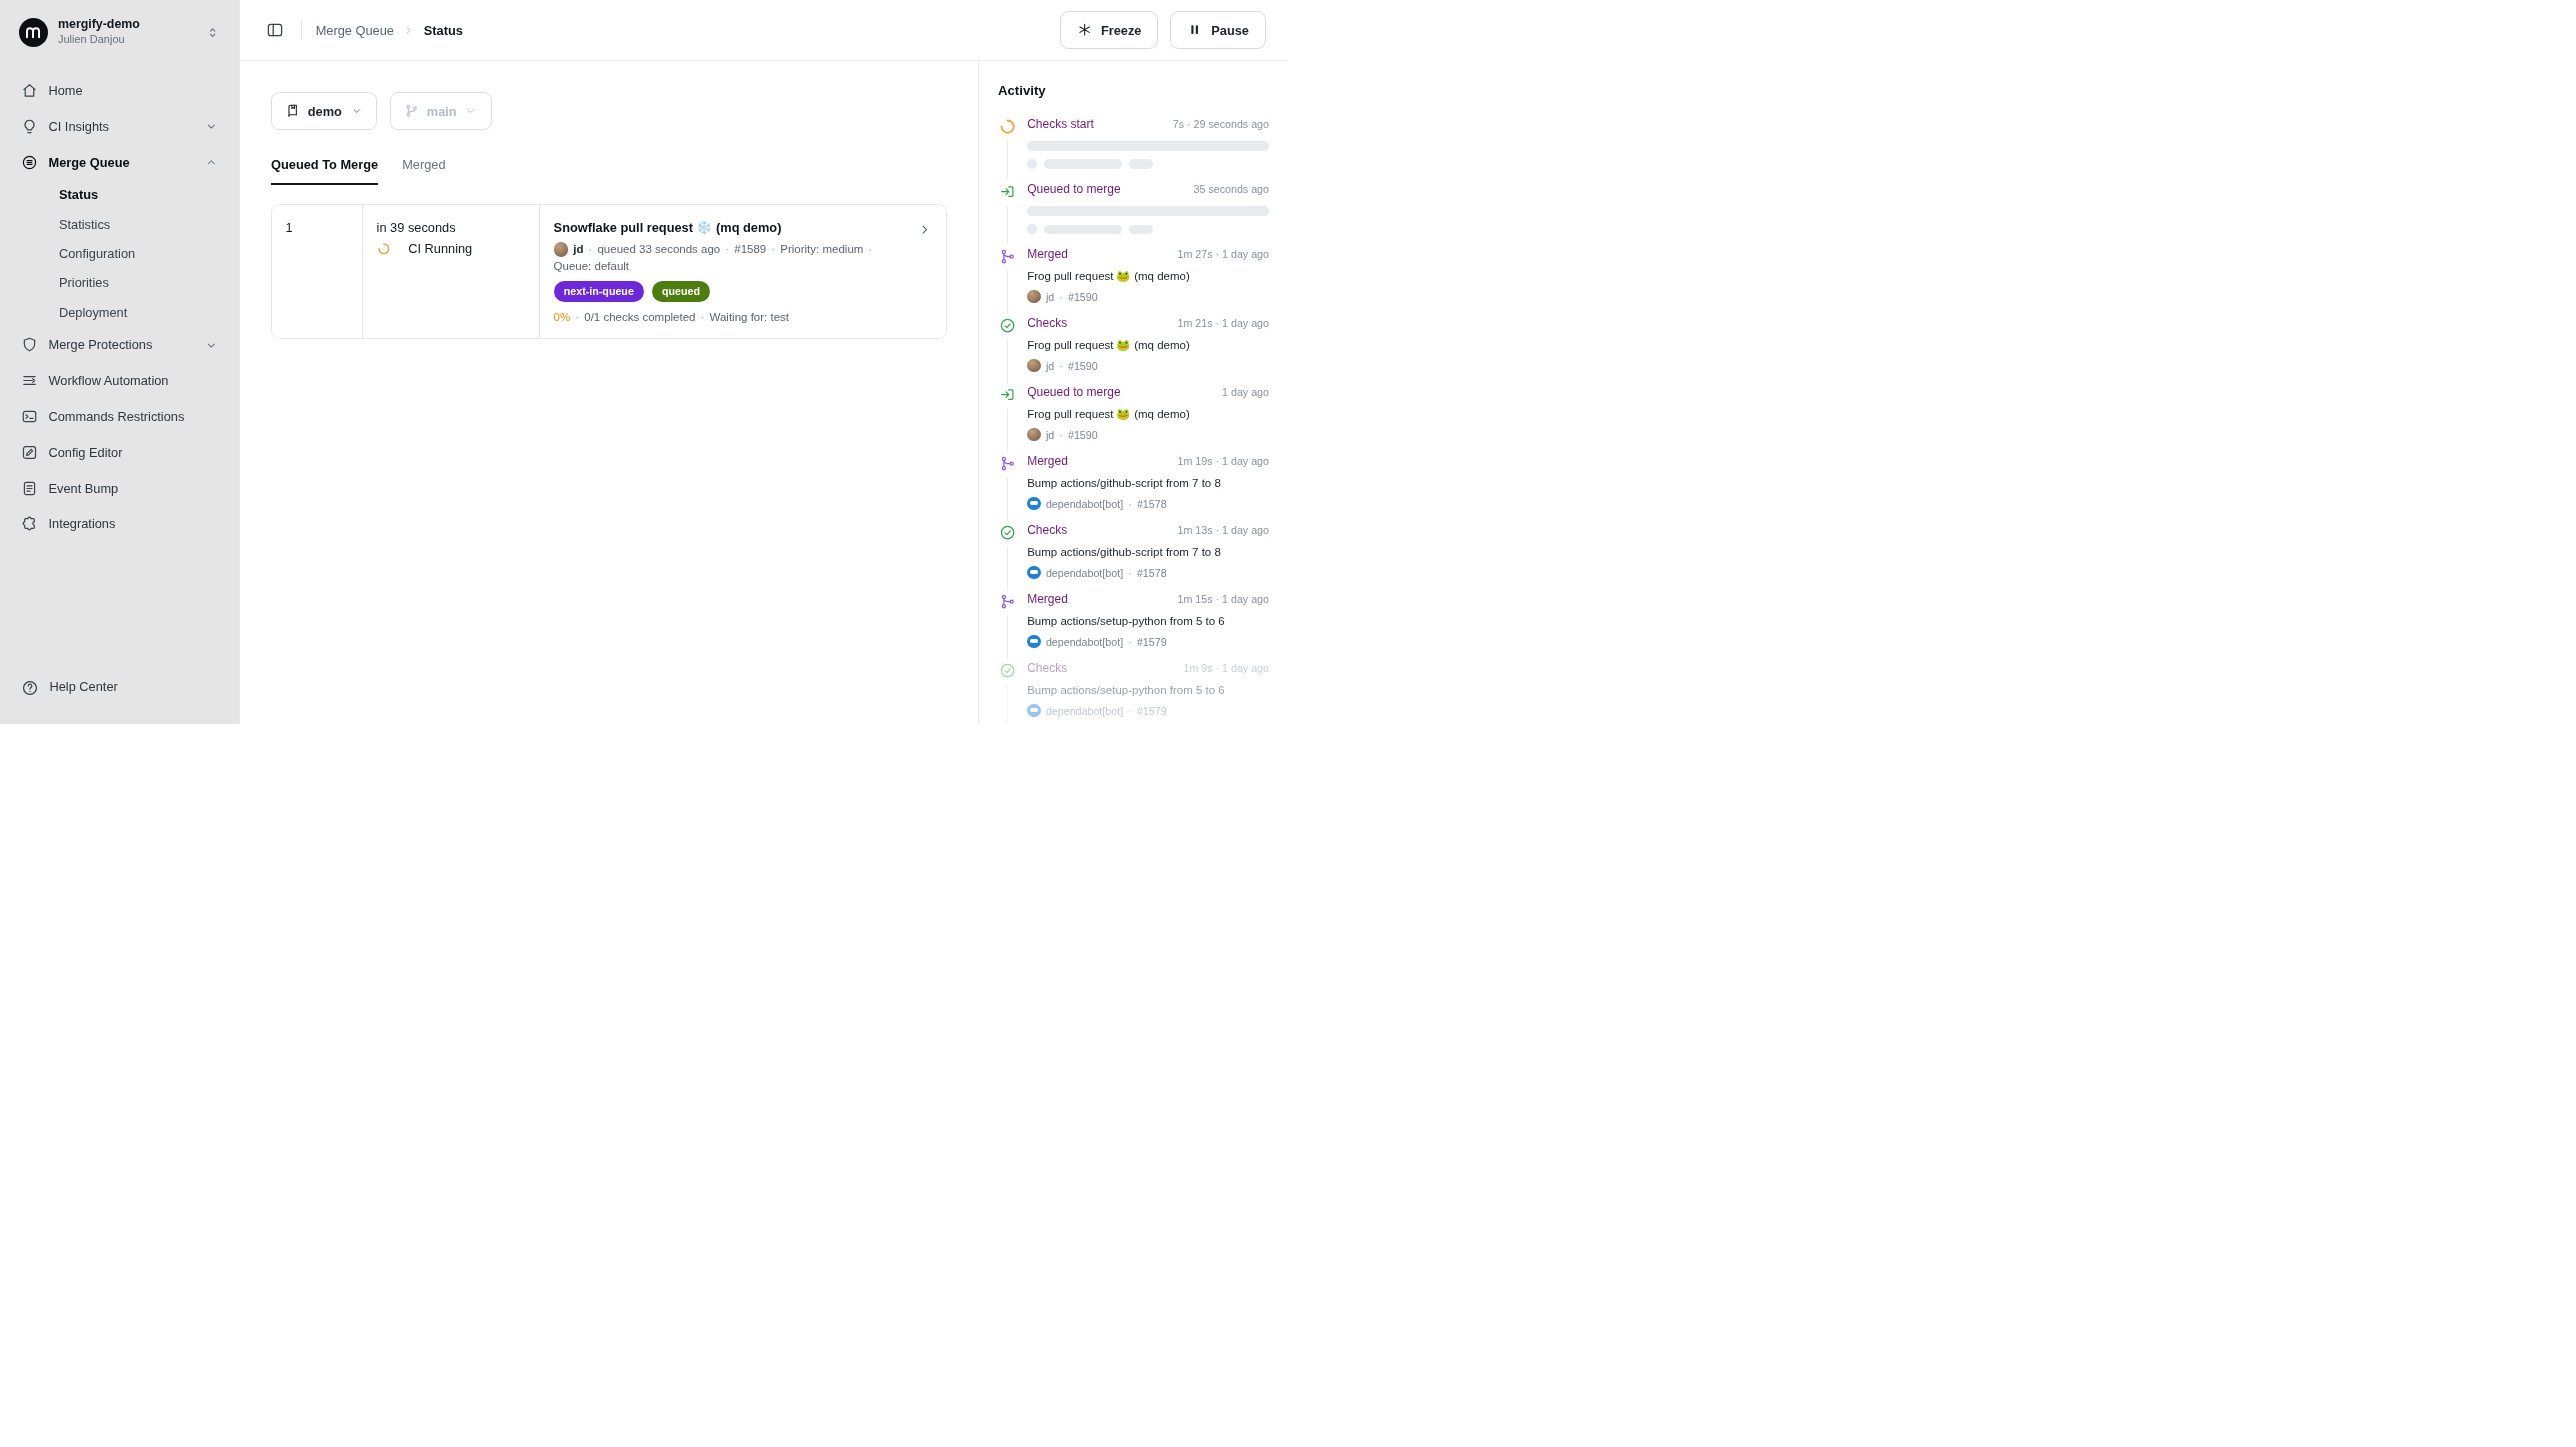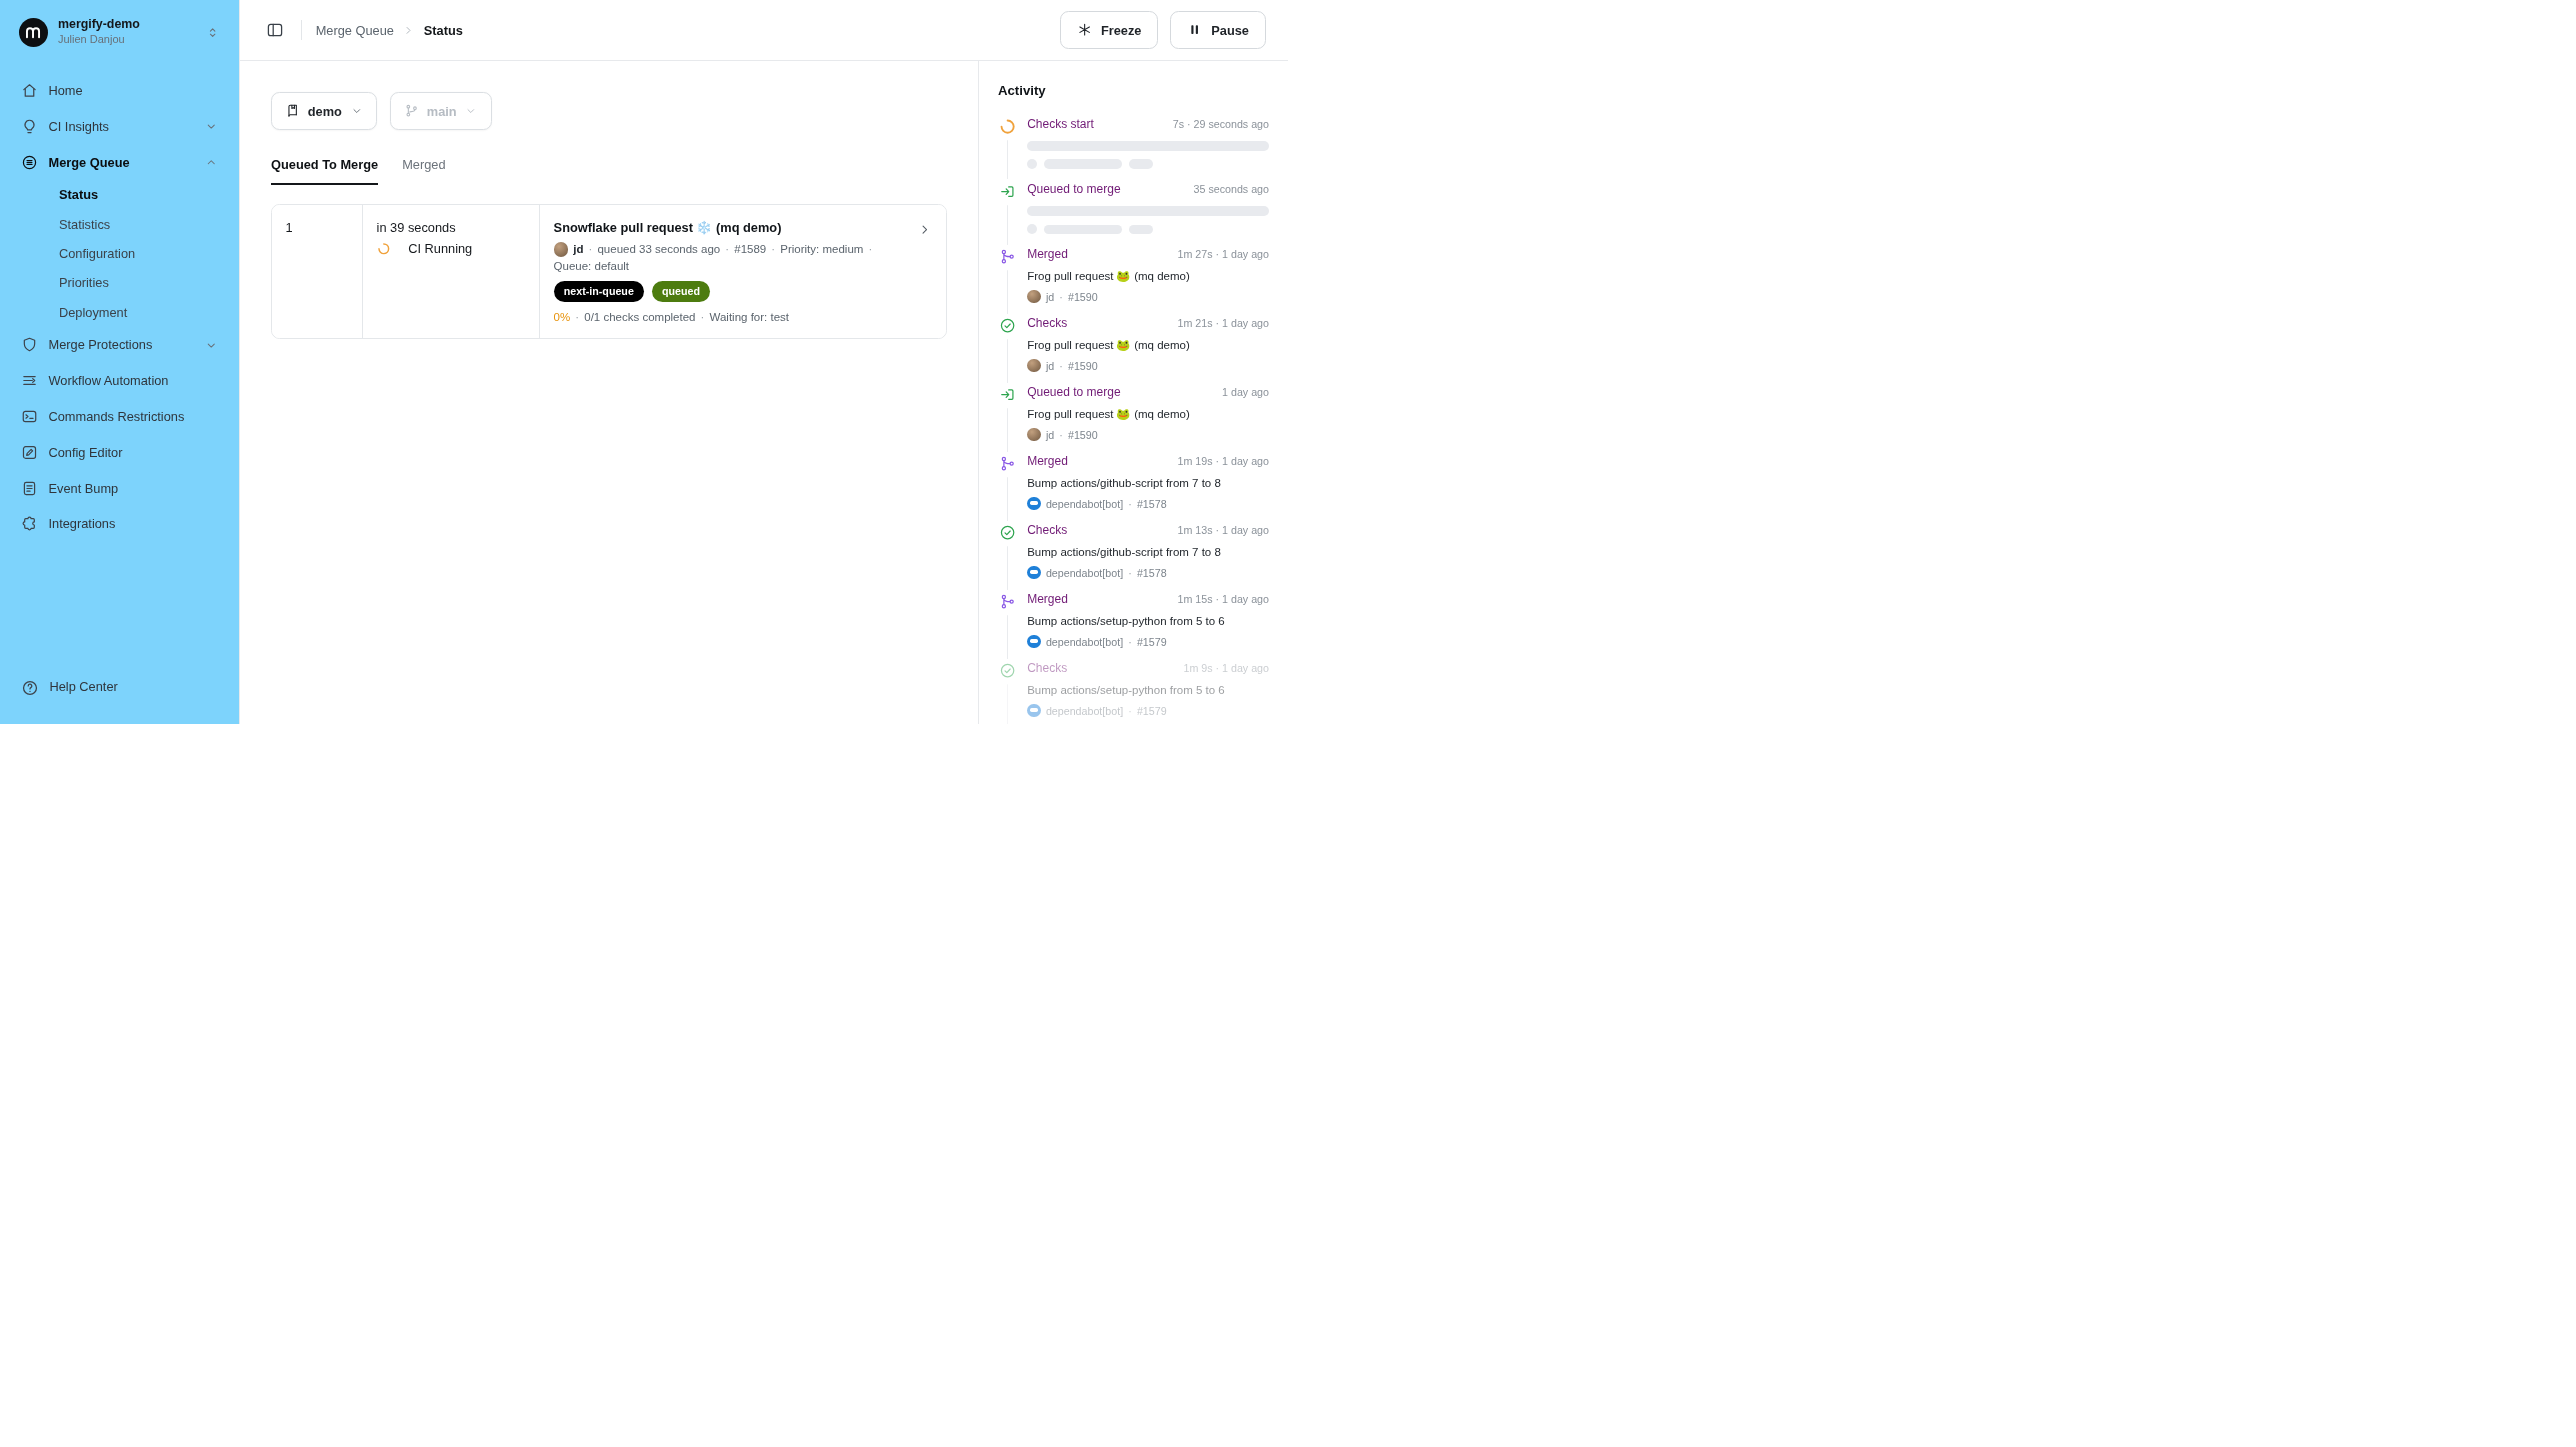--- a/index.html
+++ b/index.html
@@ -3,21 +3,21 @@
 <meta charset="utf-8">
 <style>
   *{margin:0;padding:0;box-sizing:border-box}
   html,body{width:1288px;height:724px}
   body{font-family:"Liberation Sans","DejaVu Sans",sans-serif;background:#fff;color:#1f2328;overflow:hidden}
   .icon{display:inline-flex;flex:none}
   .icon svg{width:100%;height:100%;display:block}
   .app{display:flex;width:100%;height:100%}
 
   
-  .sidebar{width:240px;min-width:240px;background:#7dd3fc;border-right:0.9px solid #e7e9ec;display:flex;flex-direction:column;padding:12px 12px 19px}
+  .sidebar{width:240px;min-width:240px;background:#e5e5e5;border-right:0.9px solid #e7e9ec;display:flex;flex-direction:column;padding:12px 12px 19px}
   .workspace{display:flex;align-items:center;gap:10.2px;padding:5.1px 6.8px;border-radius:8.5px;cursor:pointer;margin-bottom:20.5px}
   .ws-avatar{width:29px;height:29px}
   .ws-text{line-height:1.25}
   .ws-name{font-size:12.4px;font-weight:700;color:#14171a}
   .ws-sub{font-size:11px;color:#687078;margin-top:0.9px}
   .ws-caret{width:15.3px;height:15.3px;color:#687078;margin-left:auto}
   .nav-item{display:flex;align-items:center;gap:11px;padding:9.4px 8.5px;border-radius:6.8px;font-size:12.8px;color:#2f353c;cursor:pointer}
   .nav-item .nav-icon{width:17px;height:17px;color:#3c434b}
   .nav-item .nav-chevron{width:14.5px;height:14.5px;color:#687078;margin-left:auto}
   .nav-item.active{font-weight:700;color:#0b0d10}
@@ -72,21 +72,21 @@
   .spin{width:13.6px;height:13.6px;color:#f0a23c}
   .td-pr{flex:1;position:relative;padding-right:44px;min-width:0}
   .pr-title{font-size:12.8px;font-weight:600;color:#101418}
   .pr-meta{display:flex;align-items:center;flex-wrap:wrap;gap:3.4px 5.1px;margin-top:7.7px;font-size:11.5px;color:#5b646d}
   .pr-author{font-weight:600;color:#23282e}
   .avatar{width:14.5px;height:14.5px;border-radius:50%;background:radial-gradient(circle at 35% 30%,#c2a07f,#6f5740);flex:none}
   .avatar.av-bot{background:#1f80d8;position:relative}
   .avatar.av-bot::after{content:"";position:absolute;left:18%;top:32%;width:64%;height:26%;background:#fff;border-radius:1.7px}
   .pr-badges{display:flex;gap:7.7px;margin-top:9.4px}
   .pill{padding:3.4px 10.2px;border-radius:852px;font-size:10.7px;font-weight:600;color:#fff;line-height:1.25}
-  .pill-blue{background:#000000}
+  .pill-blue{background:#6d28d9}
   .pill-green{background:#4d7c0f}
   .pr-checks{display:flex;align-items:center;flex-wrap:wrap;gap:3.4px 5.1px;margin-top:9.4px;font-size:11.5px;color:#5b646d}
   .pct{color:#e8930c}
   .row-chevron{position:absolute;top:17px;right:13.6px;width:15.3px;height:15.3px;color:#545c64}
   .sep{color:#9aa1a8}
 
   
   .activity{width:310px;min-width:310px;border-left:0.9px solid #e7e9ec;padding:22px 19px 0;overflow:hidden}
   .activity-title{font-size:13.2px;font-weight:700;color:#101418;margin-bottom:19px}
   .tl-item{display:flex;gap:10.2px;position:relative;padding-bottom:12.8px}

